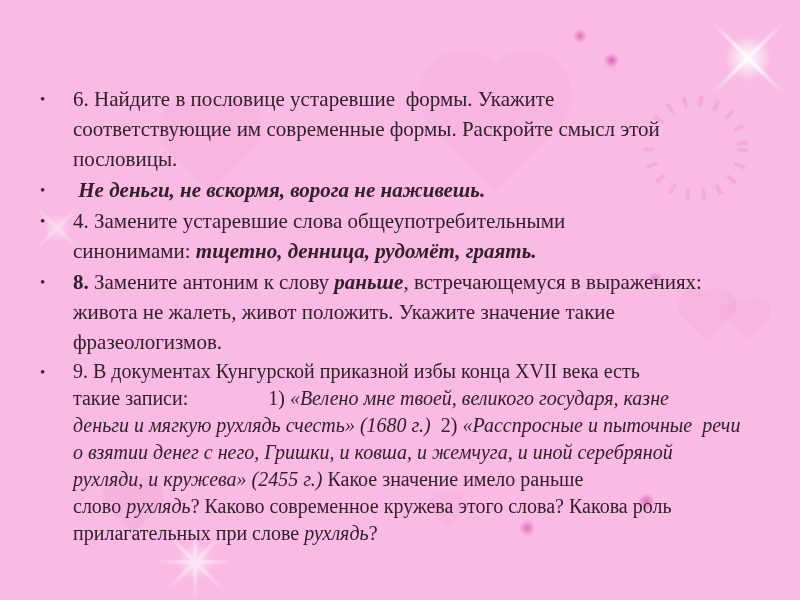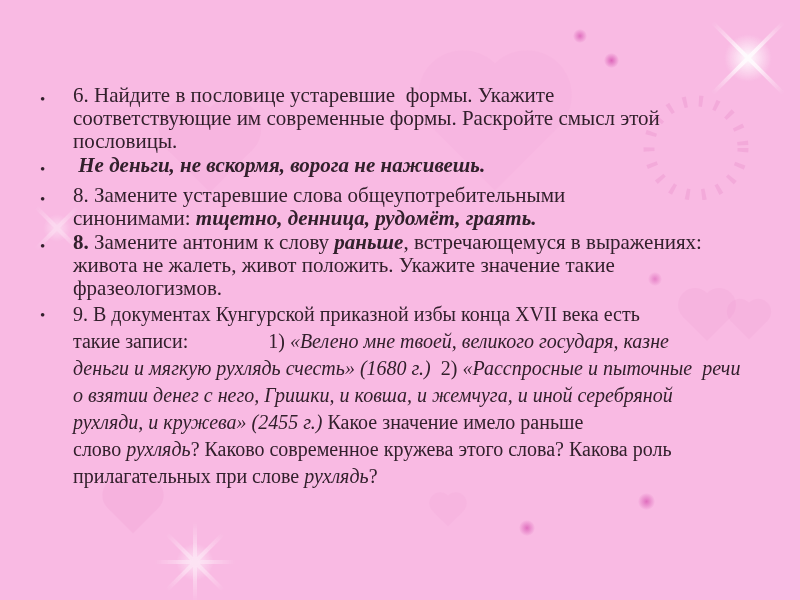--- a/index.html
+++ b/index.html
@@ -29,21 +29,21 @@
   .r90{transform:translate(-50%,-50%) rotate(90deg);}
   .r135{transform:translate(-50%,-50%) rotate(135deg);}
 
   .dot{position:absolute;border-radius:50%;
     background:radial-gradient(circle,var(--dot,#e06cbf) 0%,rgba(224,108,191,0) 72%);}
 
   
   .content{position:absolute;left:40px;top:84px;width:726px;color:var(--fg,#32202c);}
   .item{display:flex;margin-bottom:1px;}
   .bullet{flex:none;width:33px;font-size:15px;line-height:27px;padding-top:2px;}
-  .text{flex:1;font-size:21px;line-height:23px;white-space:pre-wrap;}
+  .text{flex:1;font-size:21px;line-height:30px;white-space:pre-wrap;}
   .item:last-child .text{font-size:20px;line-height:27px;}
   .item:last-child .bullet{line-height:24px;}
   .seg-normal{font-style:normal;font-weight:normal;}
   .seg-bold{font-weight:bold;}
   .seg-italic{font-style:italic;}
   .seg-bold-italic{font-weight:bold;font-style:italic;}
 </style>
 </head>
 <body style="--bg: #f9bae3; --fg: #32202c; --heart: #e583c4; --sunburst: #ee9cd3; --sparkle: #ffffff; --dot: #d95cb5;">
 
@@ -92,21 +92,21 @@
         <div class="text"><span class="seg-normal">6. Найдите в пословице устаревшие  формы. Укажите
 соответствующие им современные формы. Раскройте смысл этой
 пословицы.</span></div>
       </div>
       <div class="item">
         <span class="bullet">•</span>
         <div class="text"><span class="seg-bold-italic"> Не деньги, не вскормя, ворога не наживешь.</span></div>
       </div>
       <div class="item">
         <span class="bullet">•</span>
-        <div class="text"><span class="seg-normal">8. Замените устаревшие слова общеупотребительными
+        <div class="text"><span class="seg-normal">4. Замените устаревшие слова общеупотребительными
 синонимами: </span><span class="seg-bold-italic">тщетно, денница, рудомёт, граять.</span></div>
       </div>
       <div class="item">
         <span class="bullet">•</span>
         <div class="text"><span class="seg-bold">8.</span><span class="seg-normal"> Замените антоним к слову </span><span class="seg-bold-italic">раньше</span><span class="seg-normal">, встречающемуся в выражениях:
 живота не жалеть, живот положить. Укажите значение такие
 фразеологизмов.</span></div>
       </div>
       <div class="item">
         <span class="bullet">•</span>

